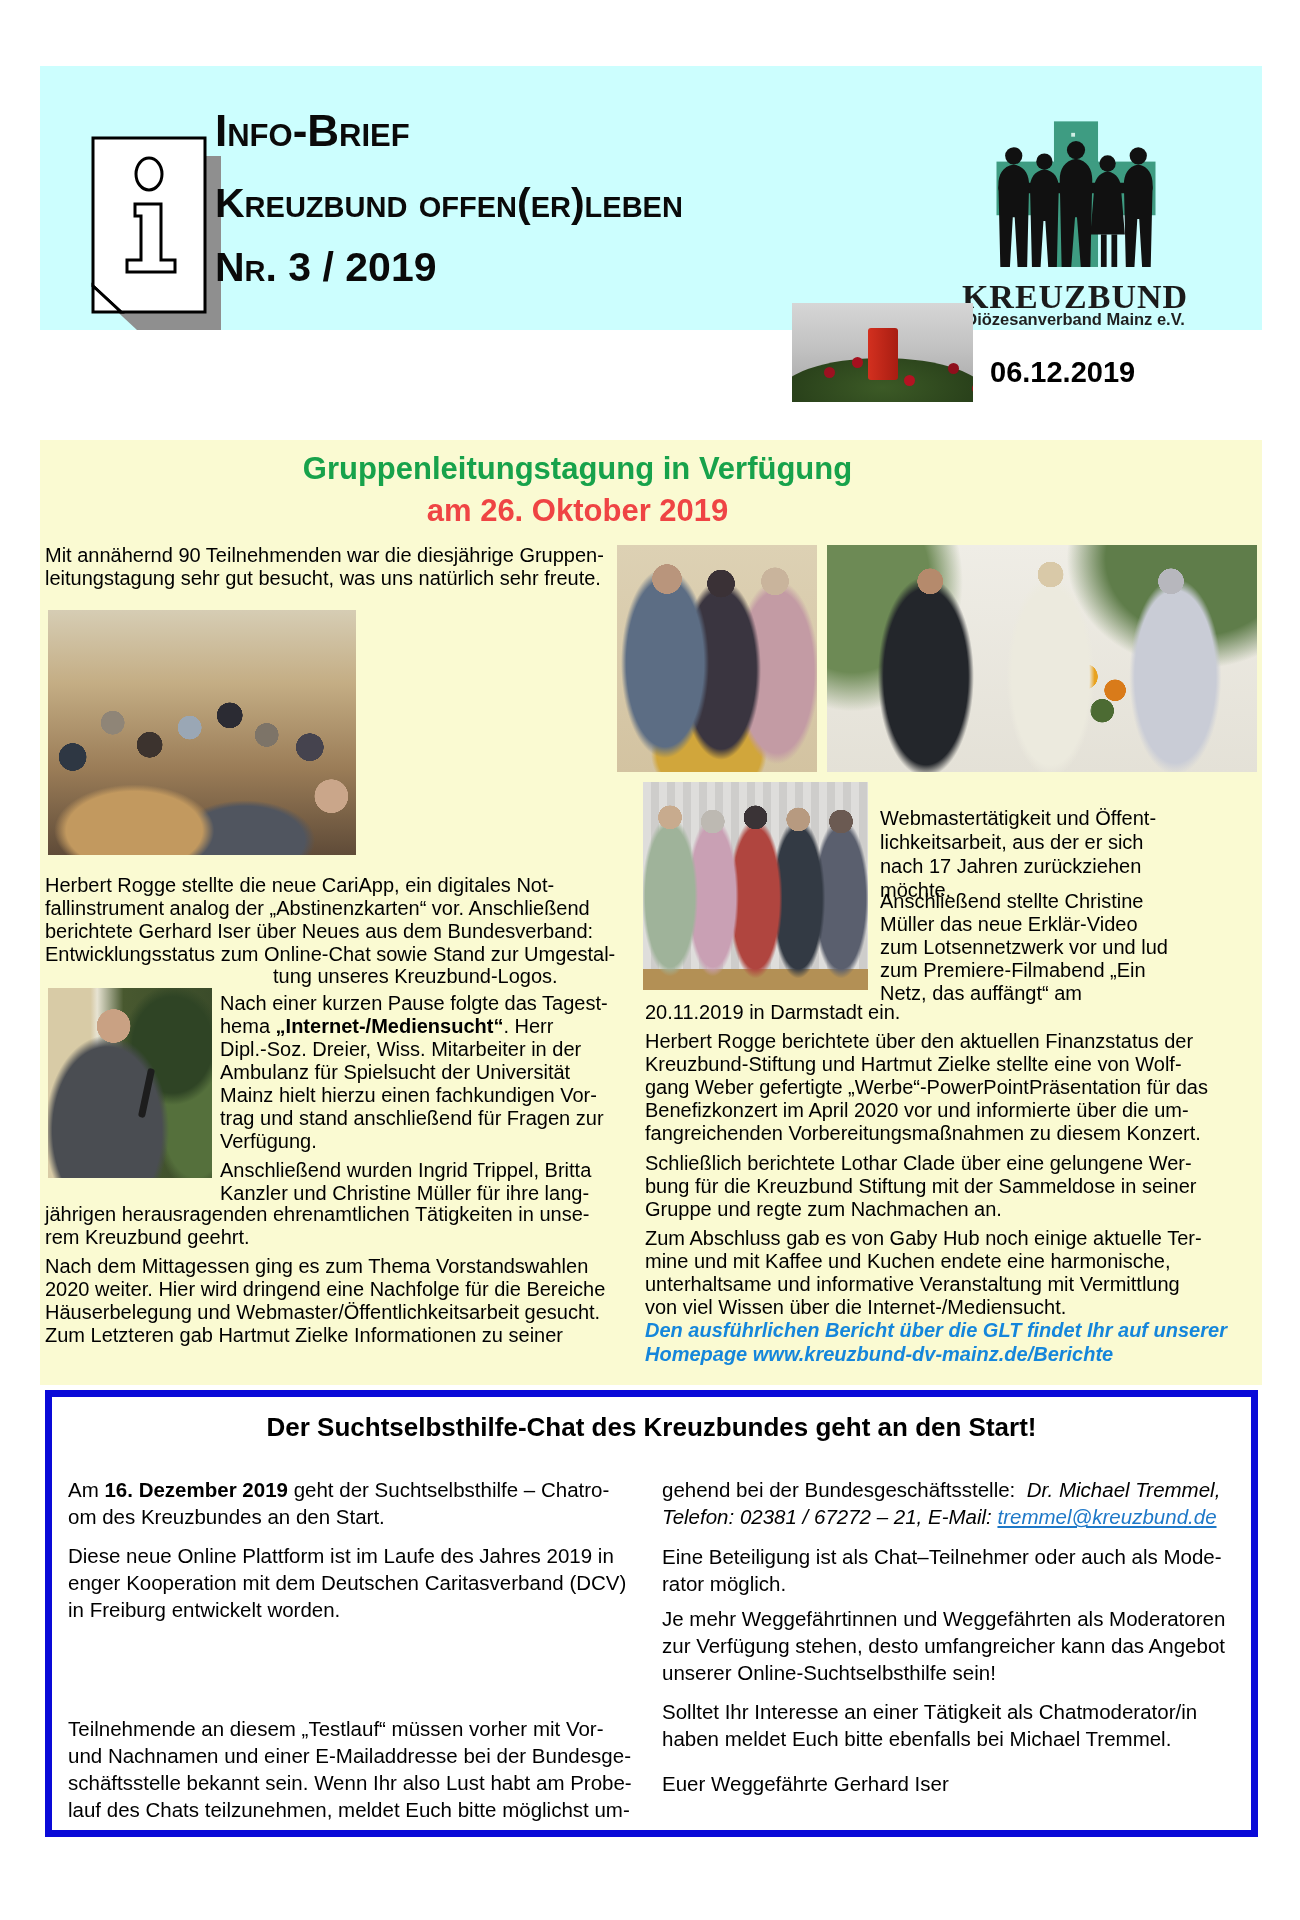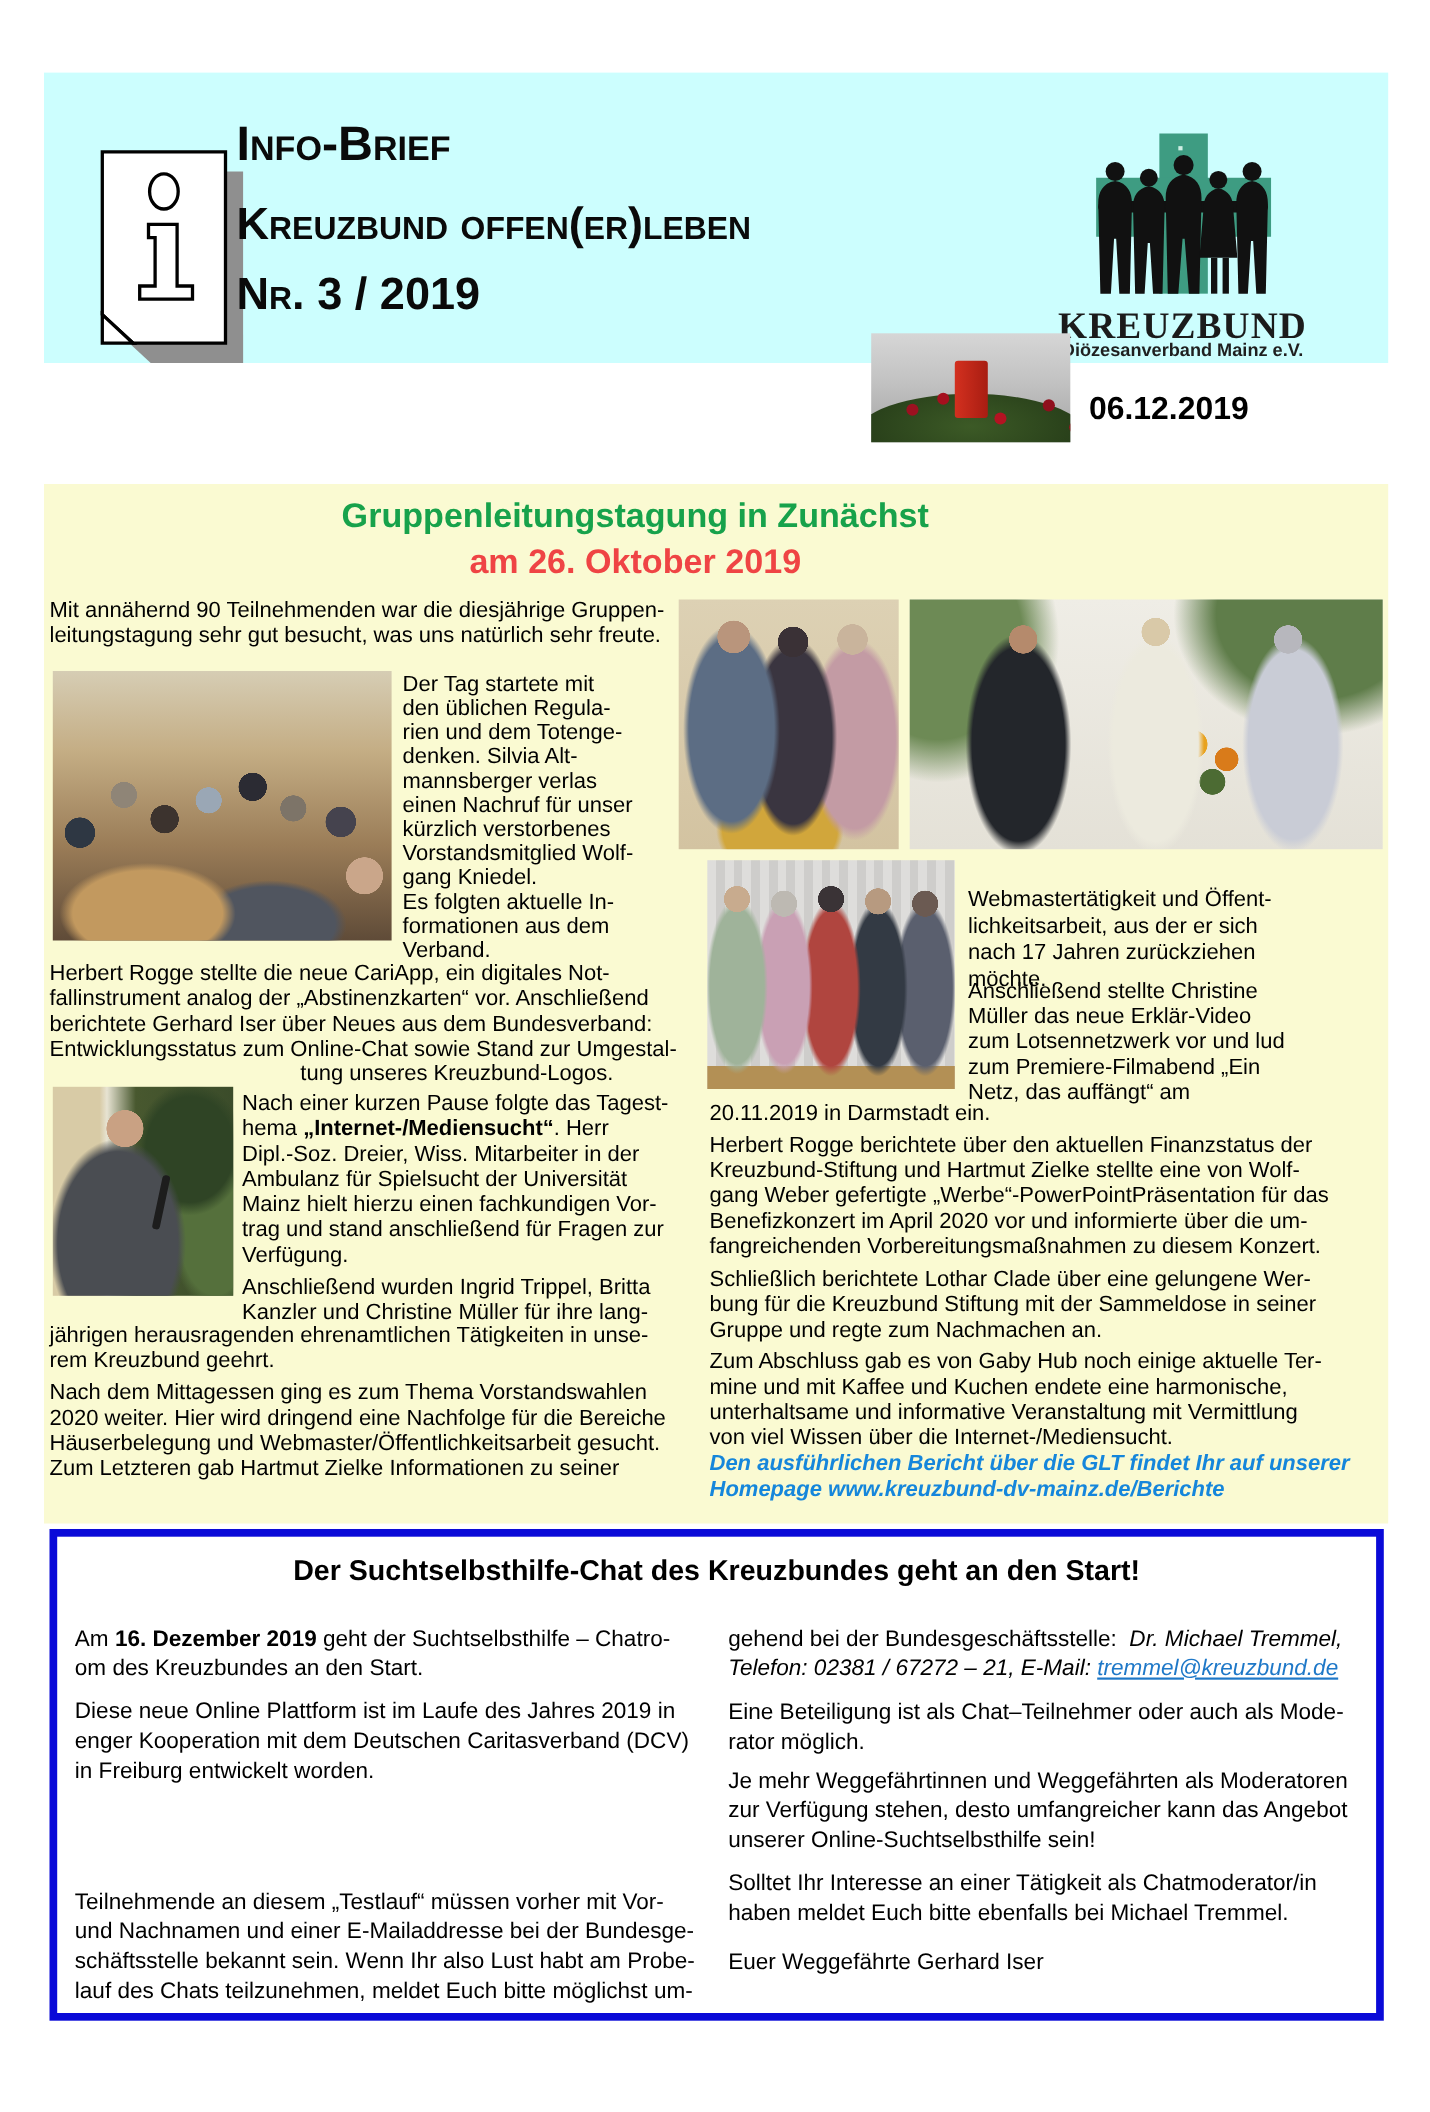--- a/index.html
+++ b/index.html
@@ -140,40 +140,28 @@
       <div class="wreath"></div>
       <div class="baubles"></div>
       <div class="candle"></div>
     </div>
 
     <div class="date" style="left:950px;top:290px;">06.12.2019</div>
   </div>
 
   <div class="box" style="left:40px;top:440px;width:1222px;height:945px;background:#FAFAD2;">
 
-    <div class="green-title center" style="left:0;top:12px;width:1075px;color:#17A24B;">Gruppenleitungstagung in Zunächst</div>
+    <div class="green-title center" style="left:0;top:12px;width:1075px;color:#17A24B;">Gruppenleitungstagung in Verfügung</div>
     <div class="green-title center" style="left:0;top:54px;width:1075px;color:#ef4444;">am 26. Oktober 2019</div>
 
     <div class="txt" style="left:5px;top:104px;">Mit annähernd 90 Teilnehmenden war die diesjährige Gruppen-
 leitungstagung sehr gut besucht, was uns natürlich sehr freute.</div>
 
     <div class="photo ph-aud" style="left:8px;top:170px;width:308px;height:245px;"></div>
 
-    <div class="txt lh22" style="left:326px;top:171px;">Der Tag startete mit
-den üblichen Regula-
-rien und dem Totenge-
-denken. Silvia Alt-
-mannsberger verlas
-einen Nachruf für unser
-kürzlich verstorbenes
-Vorstandsmitglied Wolf-
-gang Kniedel.
-Es folgten aktuelle In-
-formationen aus dem
-Verband.</div>
 
     <div class="txt" style="left:5px;top:434px;">Herbert Rogge stellte die neue CariApp, ein digitales Not-
 fallinstrument analog der „Abstinenzkarten“ vor. Anschließend
 berichtete Gerhard Iser über Neues aus dem Bundesverband:
 Entwicklungsstatus zum Online-Chat sowie Stand zur Umgestal-</div>
     <div class="txt" style="left:233px;top:525px;">tung unseres Kreuzbund-Logos.</div>
 
     <div class="photo ph-spk" style="left:8px;top:548px;width:164px;height:190px;">
       <div class="mic"></div>
     </div>

